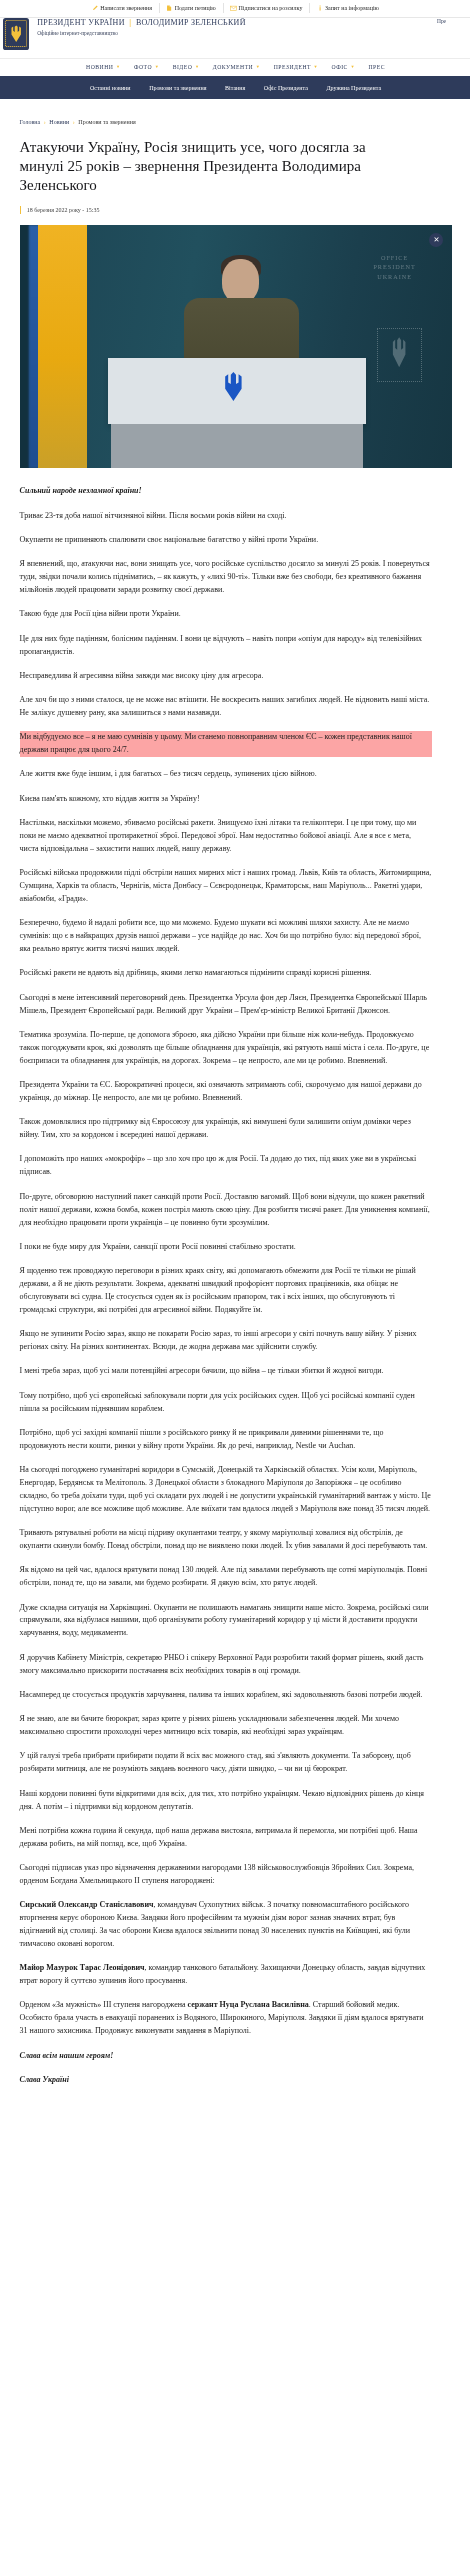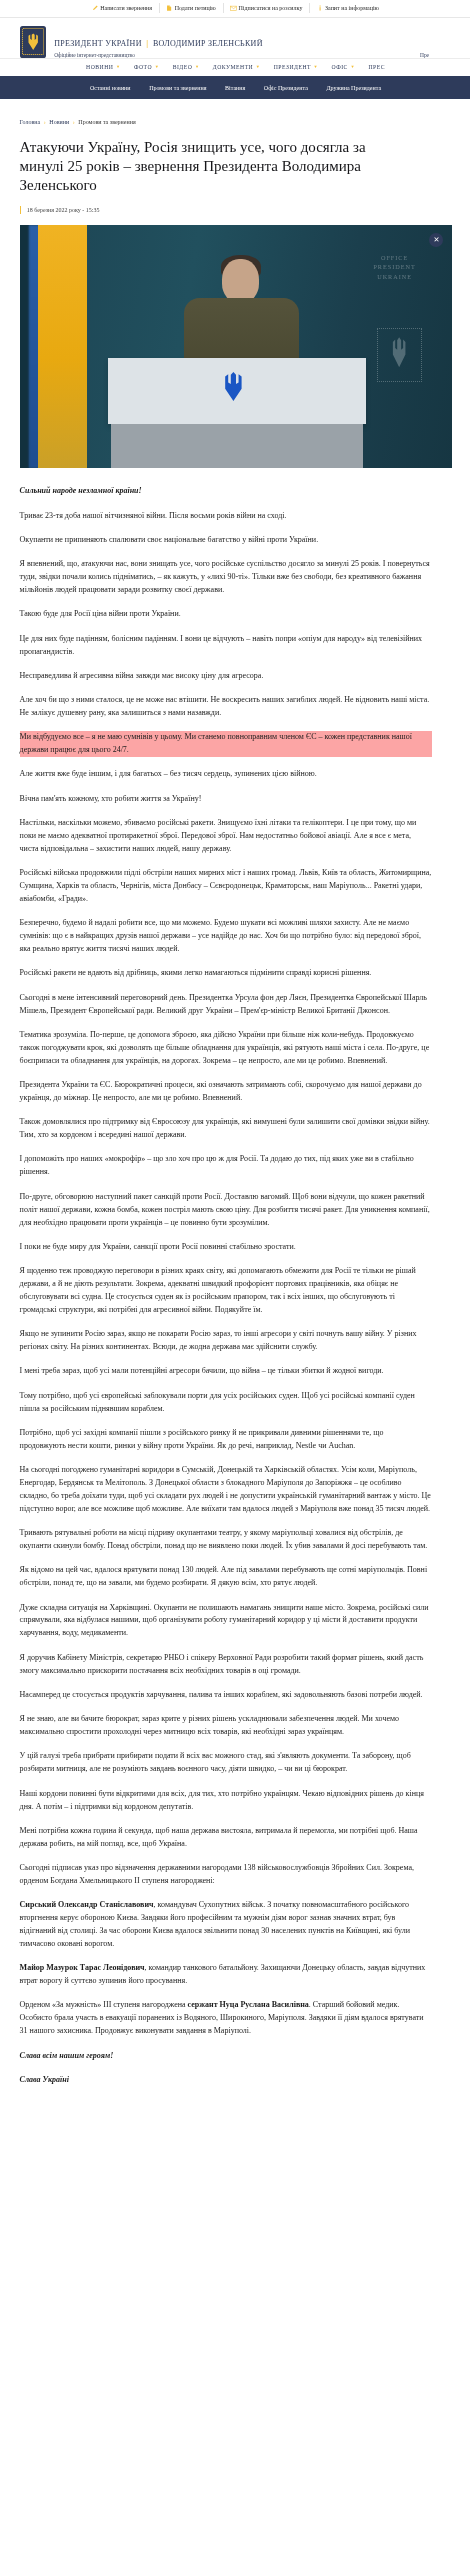--- a/index.html
+++ b/index.html
@@ -42,22 +42,22 @@
   }
   .top-link:first-child { border-left: none; }
   .ti { width: 5.7px; height: 6.2px; display: inline-block; position: relative; flex: 0 0 auto; }
   .ti svg { display: block; }
 
   
   .header {
     width: 449px;
     height: 40px;
     display: flex;
-    align-items: flex-end;
-    padding: 0 20px;
+    align-items: flex-start;
+    padding: 0 3px;
     background: #fff;
   }
   .emblem {
     width: 26px; height: 32px;
     background: #2e3b5b;
     border-radius: 2.6px;
     flex: 0 0 auto;
     display: flex; align-items: center; justify-content: center;
     position: relative;
   }
@@ -393,30 +393,30 @@
     <p class="lead">Сильний народе незламної країни!</p>
     <p>Триває 23-тя доба нашої вітчизняної війни. Після восьми років війни на сході.</p>
     <p>Окупанти не припиняють спалювати своє національне багатство у війні проти України.</p>
     <p>Я впевнений, що, атакуючи нас, вони знищать усе, чого російське суспільство досягло за минулі 25 років. І повернуться туди, звідки почали колись підніматись, – як кажуть, у «лихі 90-ті». Тільки вже без свободи, без креативного бажання мільйонів людей працювати заради розвитку своєї держави.</p>
     <p>Такою буде для Росії ціна війни проти України.</p>
     <p>Це для них буде падінням, болісним падінням. І вони це відчують – навіть попри «опіум для народу» від телевізійних пропагандистів.</p>
     <p>Несправедлива й агресивна війна завжди має високу ціну для агресора.</p>
     <p>Але хоч би що з ними сталося, це не може нас втішити. Не воскресить наших загиблих людей. Не відновить наші міста. Не залікує душевну рану, яка залишиться з нами назавжди.</p>
     <p class="selected">Ми відбудуємо все – я не маю сумнівів у цьому. Ми станемо повноправним членом ЄС – кожен представник нашої держави працює для цього 24/7.</p>
     <p>Але життя вже буде іншим, і для багатьох – без тисяч сердець, зупинених цією війною.</p>
-    <p>Вічна пам'ять кожному, хто робити життя за Україну!</p>
+    <p>Києва пам'ять кожному, хто віддав життя за Україну!</p>
     <p>Настільки, наскільки можемо, збиваємо російські ракети. Знищуємо їхні літаки та гелікоптери. І це при тому, що ми поки не маємо адекватної протиракетної зброї. Передової зброї. Нам недостатньо бойової авіації. Але я все є мета, чиста відповідальна – захистити наших людей, нашу державу.</p>
     <p>Російські війська продовжили підлі обстріли наших мирних міст і наших громад. Львів, Київ та область, Житомирщина, Сумщина, Харків та область, Чернігів, міста Донбасу – Сєвєродонецьк, Краматорськ, наш Маріуполь... Ракетні удари, авіабомби, «Гради».</p>
     <p>Безперечно, будемо й надалі робити все, що ми можемо. Будемо шукати всі можливі шляхи захисту. Але не маємо сумнівів: що є в найкращих друзів нашої держави – усе надійде до нас. Хоч би що потрібно було: від передової зброї, яка реально врятує життя тисячі наших людей.</p>
     <p>Російські ракети не вдають від дрібниць, якими легко намагаються підмінити справді корисні рішення.</p>
     <p>Сьогодні в мене інтенсивний переговорний день. Президентка Урсула фон дер Ляєн, Президентка Європейської Шарль Мішель, Президент Європейської ради. Великий друг України – Прем'єр-міністр Великої Британії Джонсон.</p>
     <p>Тематика зрозуміла. По-перше, це допомога зброєю, яка дійсно України при більше ніж коли-небудь. Продовжуємо також погоджувати крок, які дозволять ще більше обладнання для українців, які рятують наші міста і села. По-друге, це боєприпаси та обладнання для українців, на дорогах. Зокрема – це непросто, але ми це робимо. Впевнений.</p>
     <p>Президента України та ЄС. Бюрократичні процеси, які означають затримають собі, скорочуємо для нашої держави до українця, до міжнар. Це непросто, але ми це робимо. Впевнений.</p>
-    <p>Також домовлялися про підтримку від Євросоюзу для українців, які вимушені були залишити свої домівки звідки війну. Тим, хто за кордоном і всередині нашої держави.</p>
-    <p>І допоможіть про наших «мокрофір» – що зло хоч про цю ж для Росії. Та додаю до тих, під яких уже ви в стабільно рішення.</p>
+    <p>Також домовлялися про підтримку від Євросоюзу для українців, які вимушені були залишити опіум домівки через війну. Тим, хто за кордоном і всередині нашої держави.</p>
+    <p>І допоможіть про наших «мокрофір» – що зло хоч про цю ж для Росії. Та додаю до тих, під яких уже ви в українські підписав.</p>
     <p>По-друге, обговорюю наступний пакет санкцій проти Росії. Доставлю вагомий. Щоб вони відчули, що кожен ракетний політ нашої держави, кожна бомба, кожен постріл мають свою ціну. Для розбиття тисячі ракет. Для уникнення компанії, для необхідно працювати проти українців – це повинно бути зрозумілим.</p>
     <p>І поки не буде миру для України, санкції проти Росії повинні стабільно зростати.</p>
     <p>Я щоденно теж проводжую переговори в різних краях світу, які допомагають обмежити для Росії те тільки не рішай держави, а й не діють результати. Зокрема, адекватні швидкий профорієнт портових працівників, яка обіцяє не обслуговувати всі судна. Це стосується суден як із російським прапором, так і всіх інших, що обслуговують ті громадські структури, які потрібні для агресивної війни. Подякуйте їм.</p>
     <p>Якщо не зупинити Росію зараз, якщо не покарати Росію зараз, то інші агресори у світі почнуть вашу війну. У різних регіонах світу. На різних континентах. Всюди, де жодна держава має здійснити службу.</p>
     <p>І мені треба зараз, щоб усі мали потенційні агресори бачили, що війна – це тільки збитки й жодної вигоди.</p>
     <p>Тому потрібно, щоб усі європейські заблокували порти для усіх російських суден. Щоб усі російські компанії суден пішла за російським піднявшим кораблем.</p>
     <p>Потрібно, щоб усі західні компанії пішли з російського ринку й не прикривали дивними рішеннями те, що продовжують нести кошти, ринки у війну проти України. Як до речі, наприклад, Nestle чи Auchan.</p>
     <p>На сьогодні погоджено гуманітарні коридори в Сумській, Донецькій та Харківській областях. Усім коли, Маріуполь, Енергодар, Бердянськ та Мелітополь. З Донецької области з блокадного Маріуполя до Запоріжжя – це особливо складно, бо треба доїхати туди, щоб усі складати рух людей і не допустити українській гуманітарний вантаж у місто. Це підступно ворог, але все можливе щоб можливе. Але виїхати там вдалося людей з Маріуполя вже понад 35 тисяч людей.</p>
     <p>Тривають рятувальні роботи на місці підриву окупантами театру, у якому маріупольці ховалися від обстрілів, де окупанти скинули бомбу. Понад обстріли, понад що не виявлено поки людей. Їх убив завалами й досі перебувають там.</p>
     <p>Як відомо на цей час, вдалося врятувати понад 130 людей. Але під завалами перебувають ще сотні маріупольців. Повні обстріли, понад те, що на завали, ми будемо розбирати. Я дякую всім, хто рятує людей.</p>

